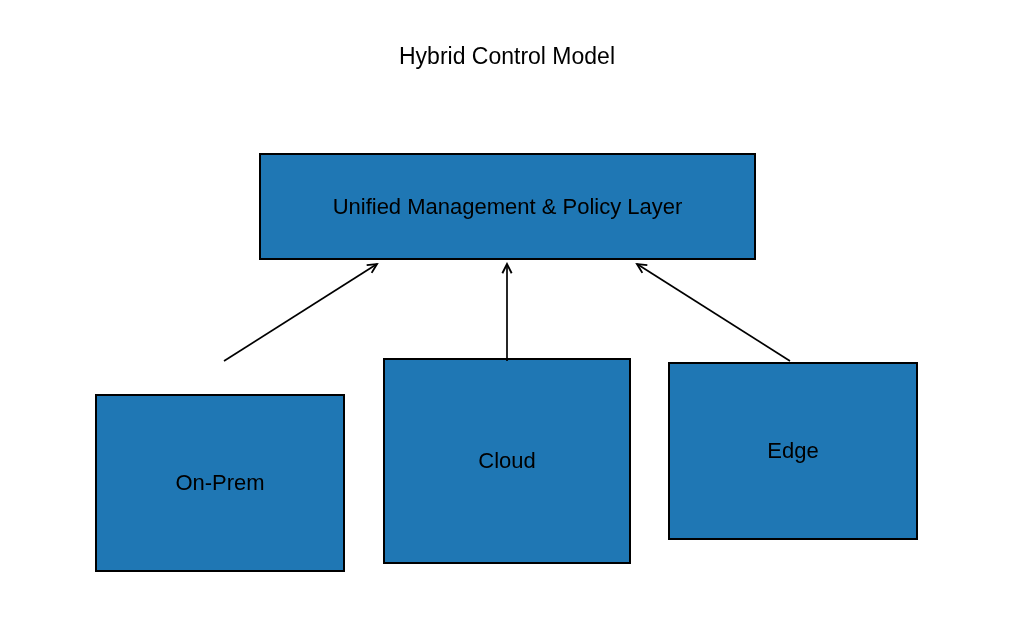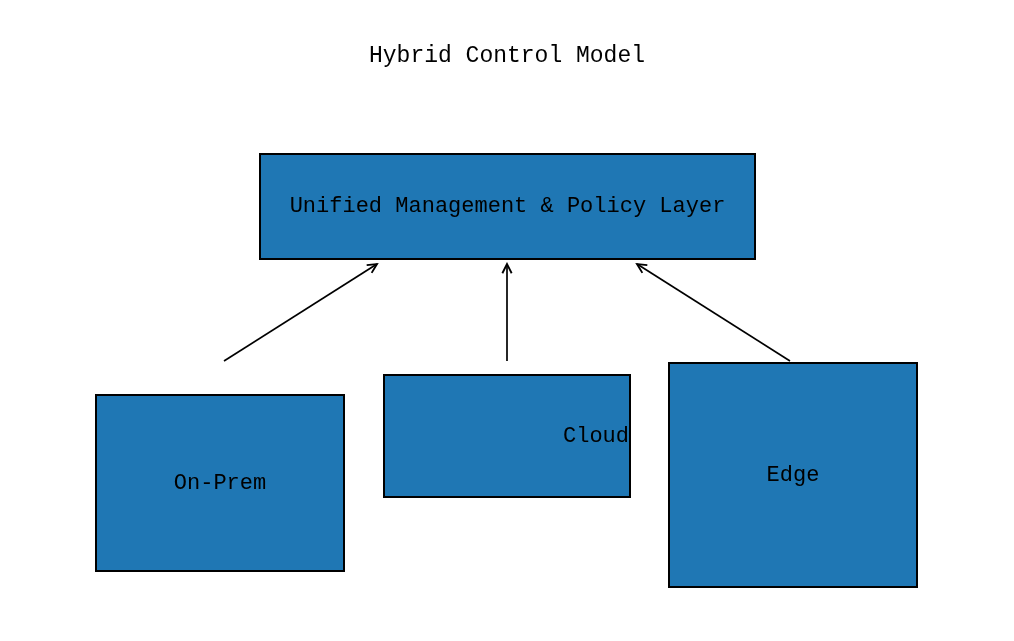--- a/index.html
+++ b/index.html
@@ -5,21 +5,21 @@
   html, body {
     margin: 0;
     padding: 0;
     background: #ffffff;
   }
   .canvas {
     position: relative;
     width: 1014px;
     height: 641px;
     background: #ffffff;
-    font-family: Liberation Mono, monospace;
+    font-family: Liberation Sans, sans-serif;
     color: #000000;
     overflow: hidden;
   }
   .diagram-title {
     position: absolute;
     top: 44px;
     left: 0;
     width: 100%;
     text-align: center;
     font-size: 23px;
@@ -46,30 +46,29 @@
   }
   .node-onprem {
     left: 95px;
     top: 362px;
     width: 250px;
     height: 178px;
     margin-top: 32px;
   }
   .node-cloud {
     left: 383px;
-    top: 374px;
+    top: 358px;
     width: 248px;
-    height: 124px;
-    justify-content: flex-end;
+    height: 206px;
   }
   .node-edge {
     left: 668px;
     top: 362px;
     width: 250px;
-    height: 226px;
+    height: 178px;
   }
   .arrow-layer {
     position: absolute;
     left: 0;
     top: 0;
     width: 1014px;
     height: 641px;
     pointer-events: none;
   }
 </style>

